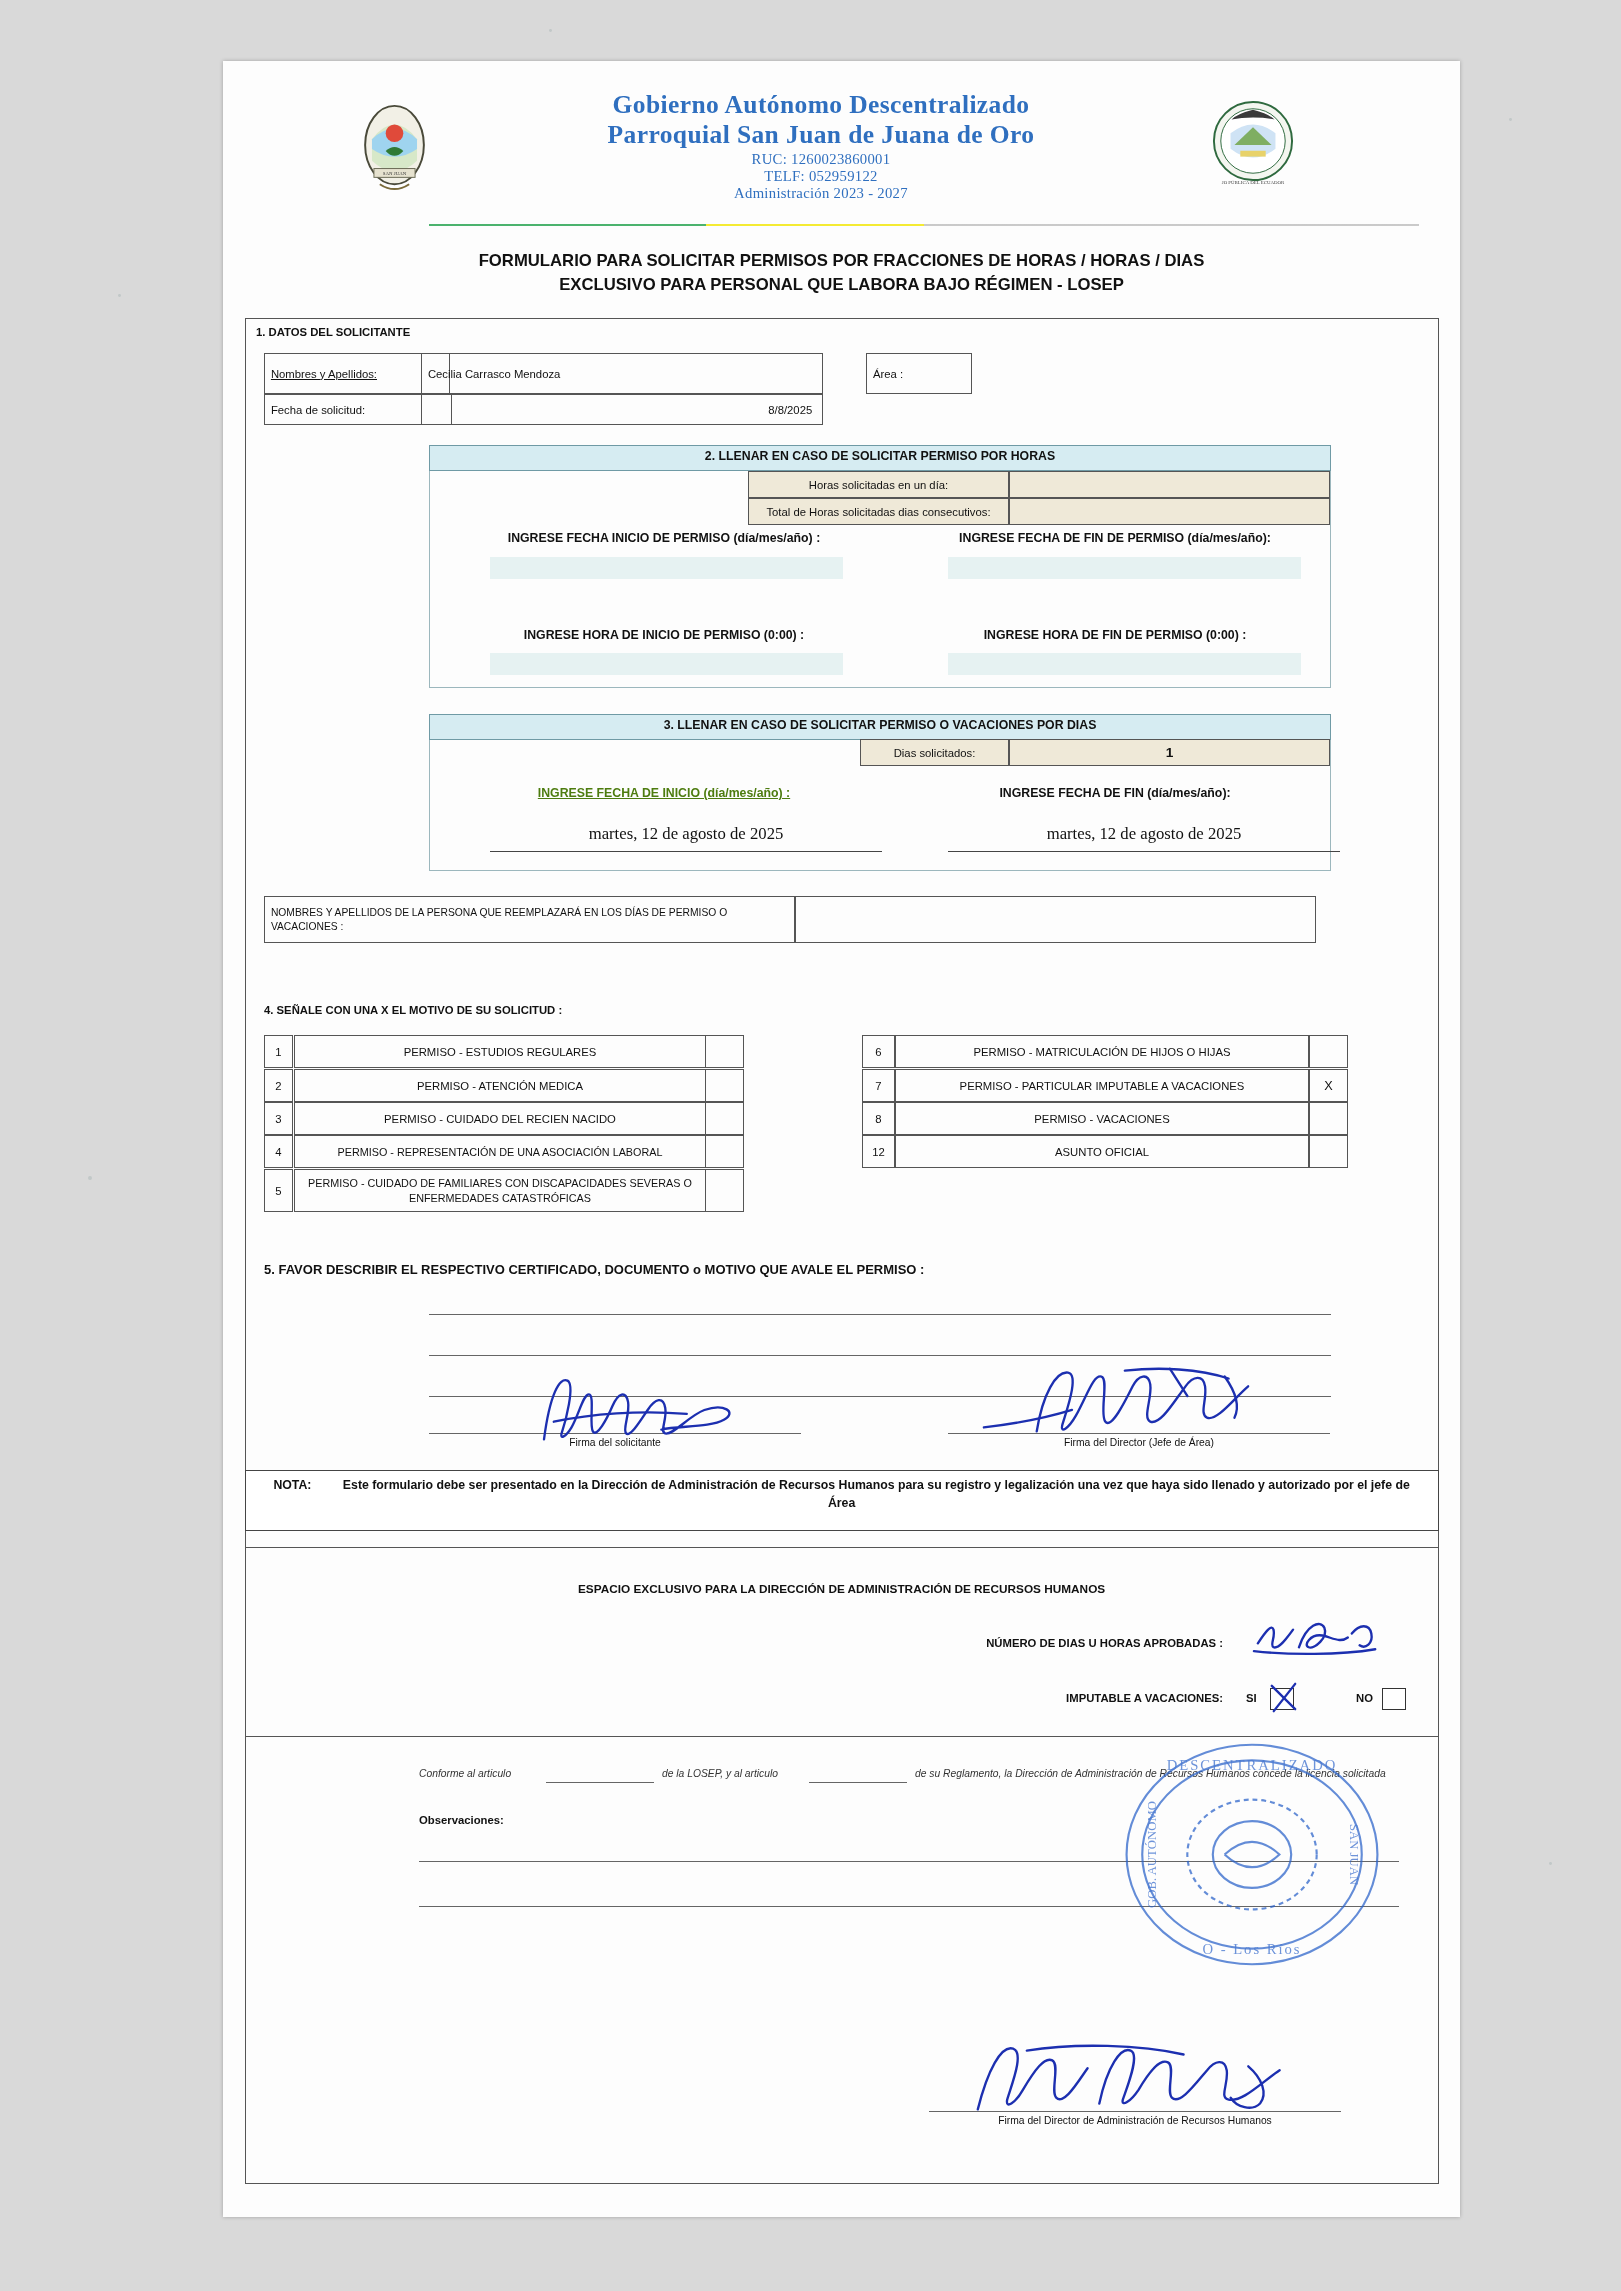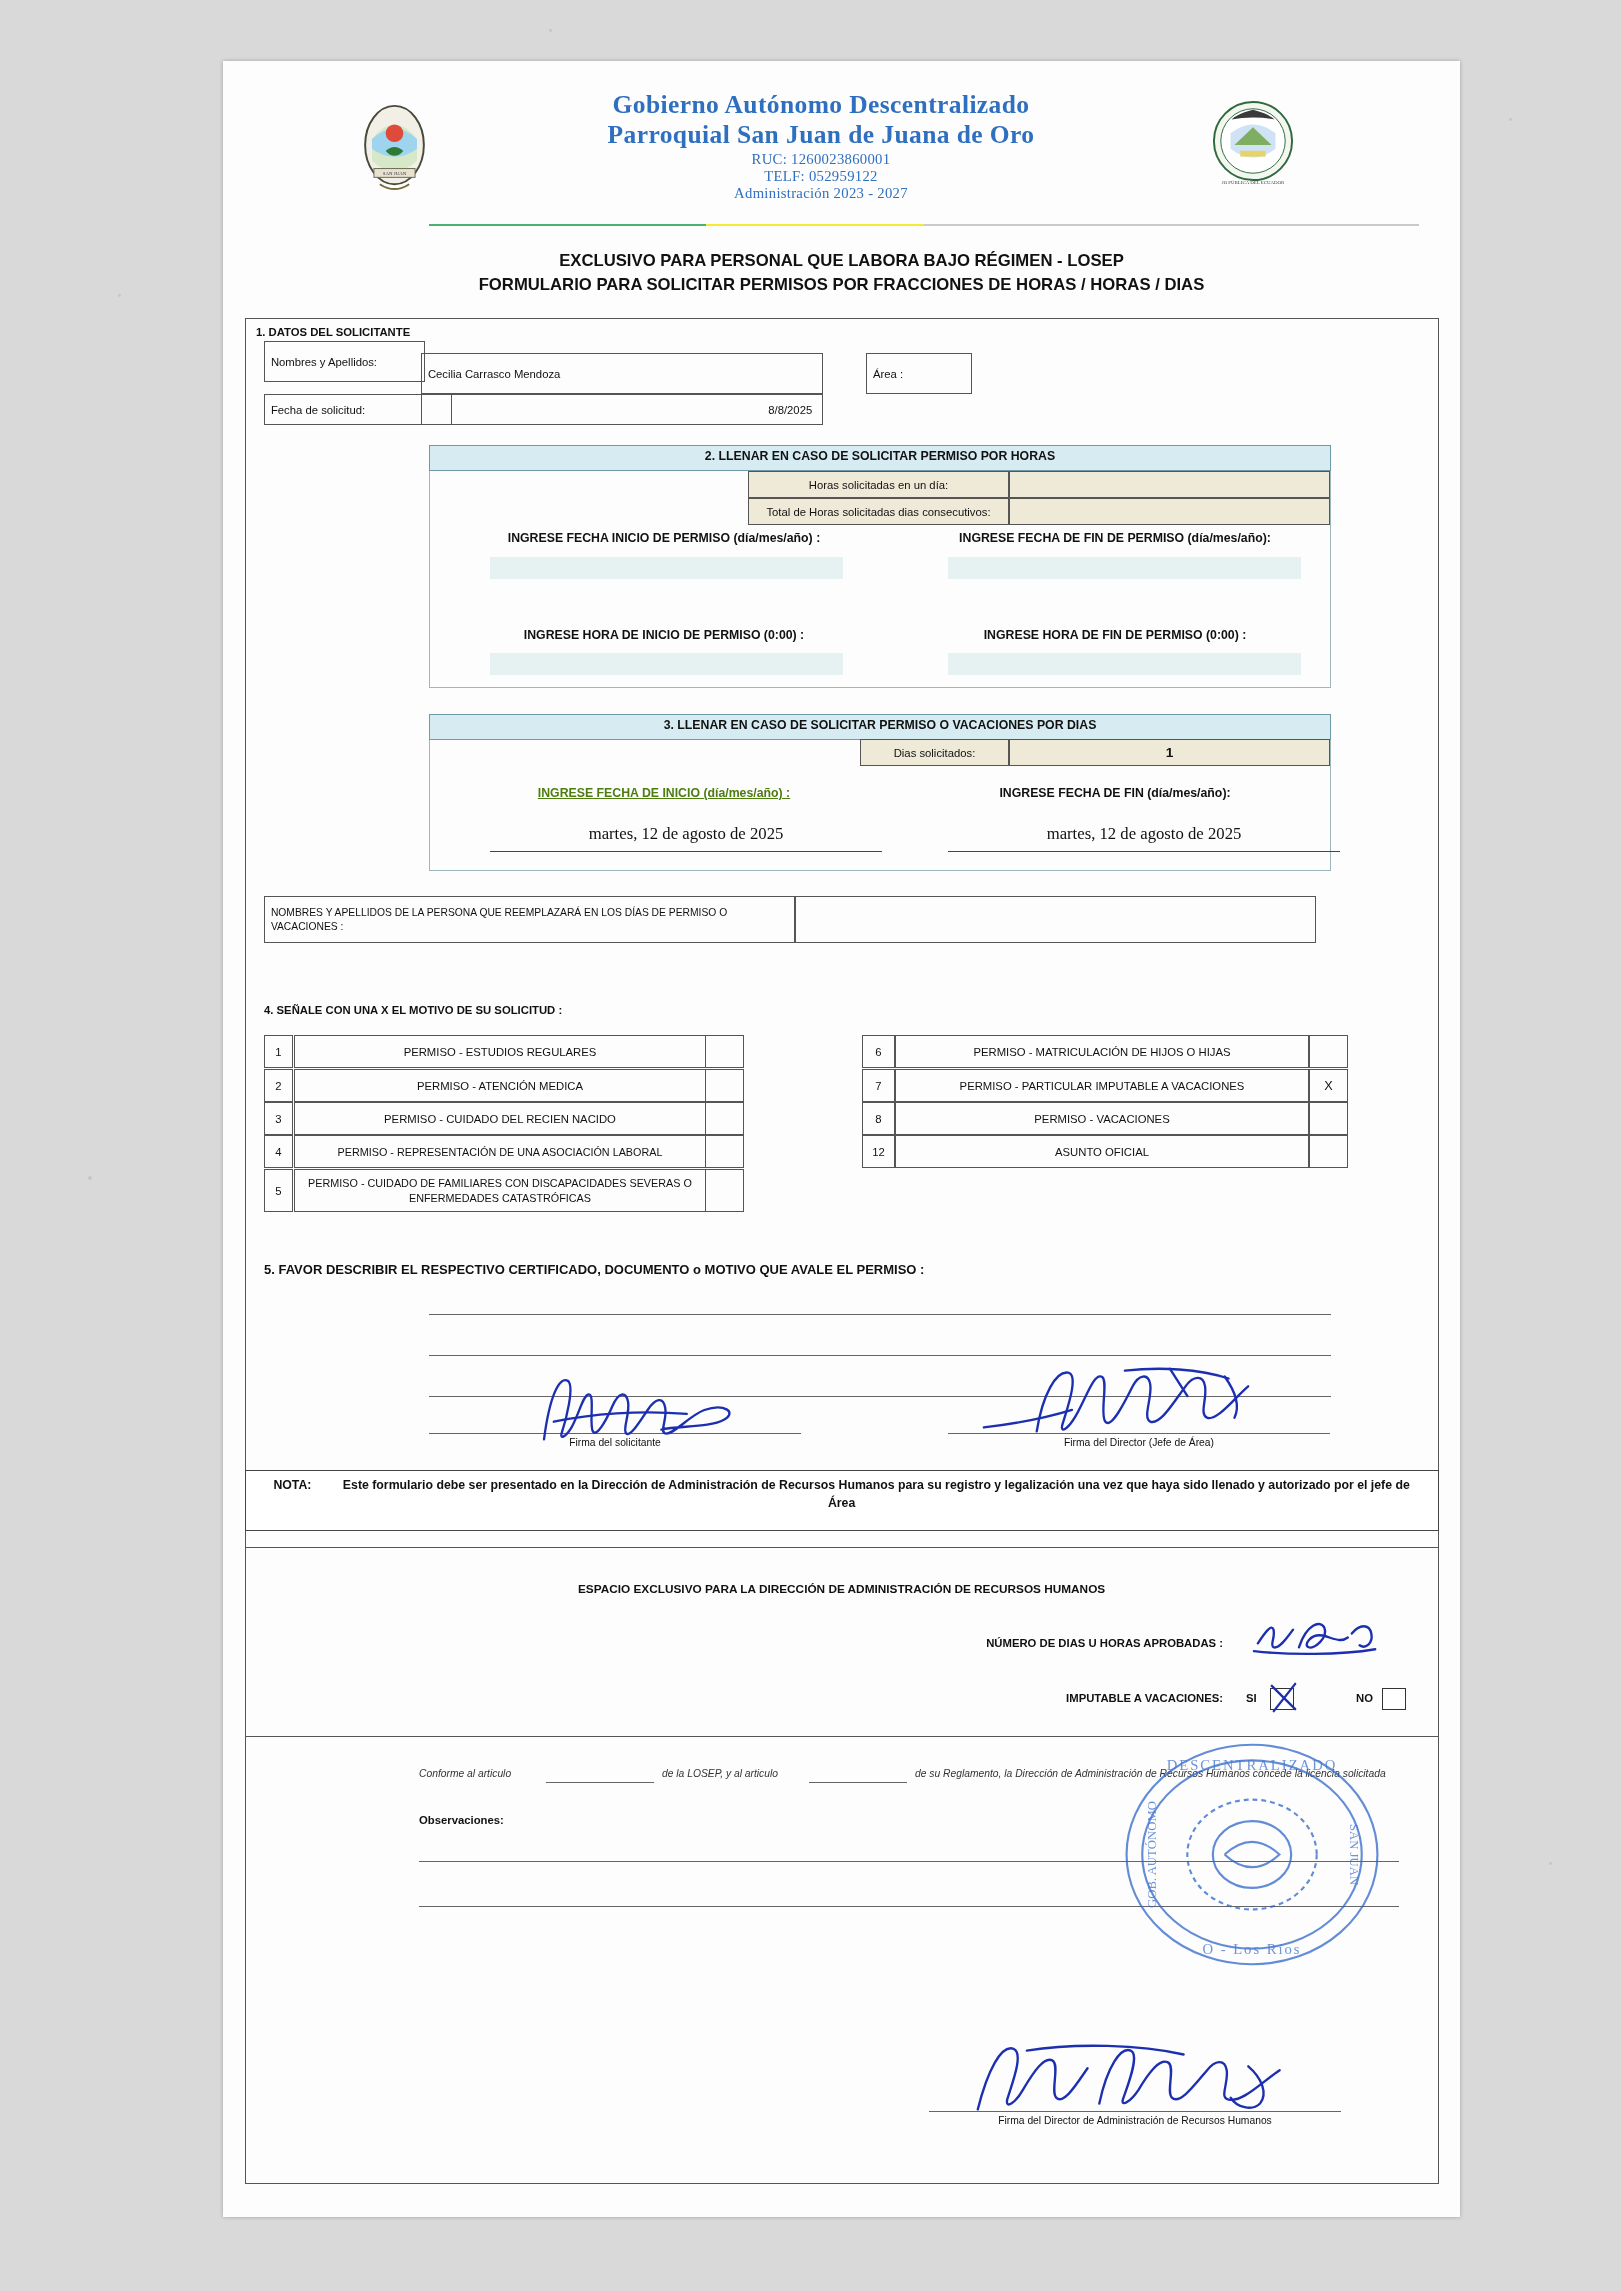--- a/index.html
+++ b/index.html
@@ -211,29 +211,29 @@
           <path d="M30 58 h26 v6 h-26 z" fill="#e8d26a"></path>
           <path d="M43 16 q-16 4 -22 10 q10 -2 22 -2 q12 0 22 2 q-6 -6 -22 -10 z" fill="#3a3a3a"></path>
           <text x="43" y="92" font-size="5" text-anchor="middle" fill="#444" font-family="serif">JO PÚBLICA DEL ECUADOR</text>
         </svg>
       </div>
 
       <div class="rule-multicolor"></div>
     </div>
 
     <div class="form-title">
+      <div>FORMULARIO PARA SOLICITAR PERMISOS  POR FRACCIONES DE HORAS / HORAS / DIAS</div>
       <div>EXCLUSIVO PARA PERSONAL QUE LABORA BAJO RÉGIMEN - LOSEP</div>
-      <div>FORMULARIO PARA SOLICITAR PERMISOS  POR FRACCIONES DE HORAS / HORAS / DIAS</div>
     </div>
 
     <div class="box" style="left:21.6px; top:257px; width:1194px; height:1419px;"></div>
 
     <div style="position:absolute;left:33px;top:265px;font-size:11.3px;font-weight:bold;color:#111;">1. DATOS DEL SOLICITANTE</div>
 
-    <div class="cell pad6" style="left:41px; top:280px; width:161px; height:41px;">Nombres y Apellidos:</div>
+    <div class="cell pad6" style="left:41px; top:292px; width:186px; height:41px;text-decoration:underline;">Nombres y Apellidos:</div>
     <div class="cell pad6 fill" style="left:198px; top:292px; width:402px; height:41px;">Cecilia Carrasco Mendoza</div>
 
     <div class="cell pad6" style="left:643px; top:292px; width:106px; height:41px;">Área :</div>
 
     <div class="cell pad6" style="left:41px; top:333px; width:188px; height:31px;">Fecha de solicitud:</div>
     <div class="cell fill" style="left:198px; top:333px; width:402px; height:31px; justify-content:flex-end; padding-right:9.8px;">8/8/2025</div>
 
     <div class="box" style="left:206px; top:384px; width:902px; height:243px; border-color:#9cb7bd;"></div>
     <div class="sec-band" style="left:206px; top:384px; width:902px; height:25.5px;">2. LLENAR EN CASO DE SOLICITAR PERMISO POR HORAS</div>
 

